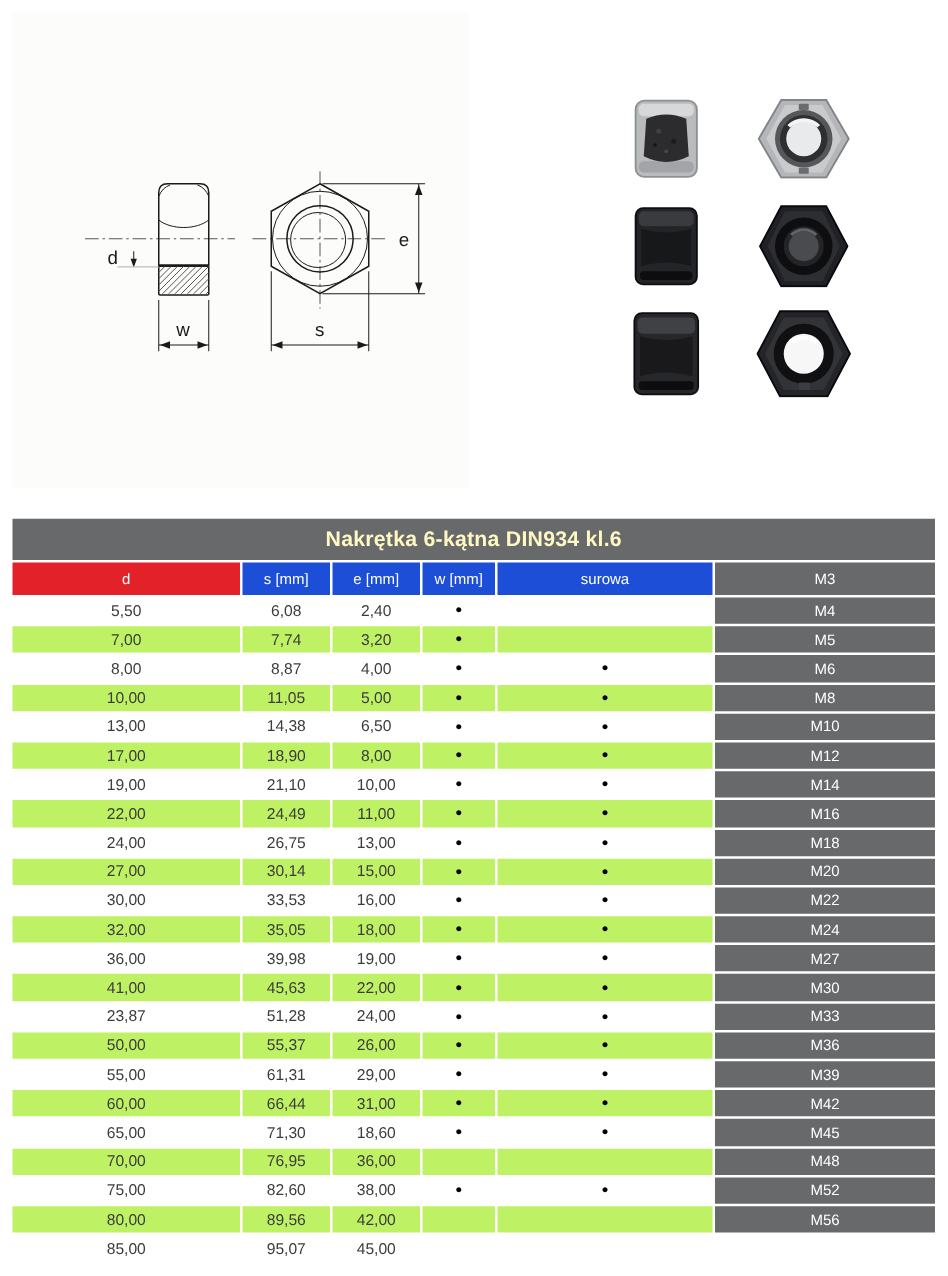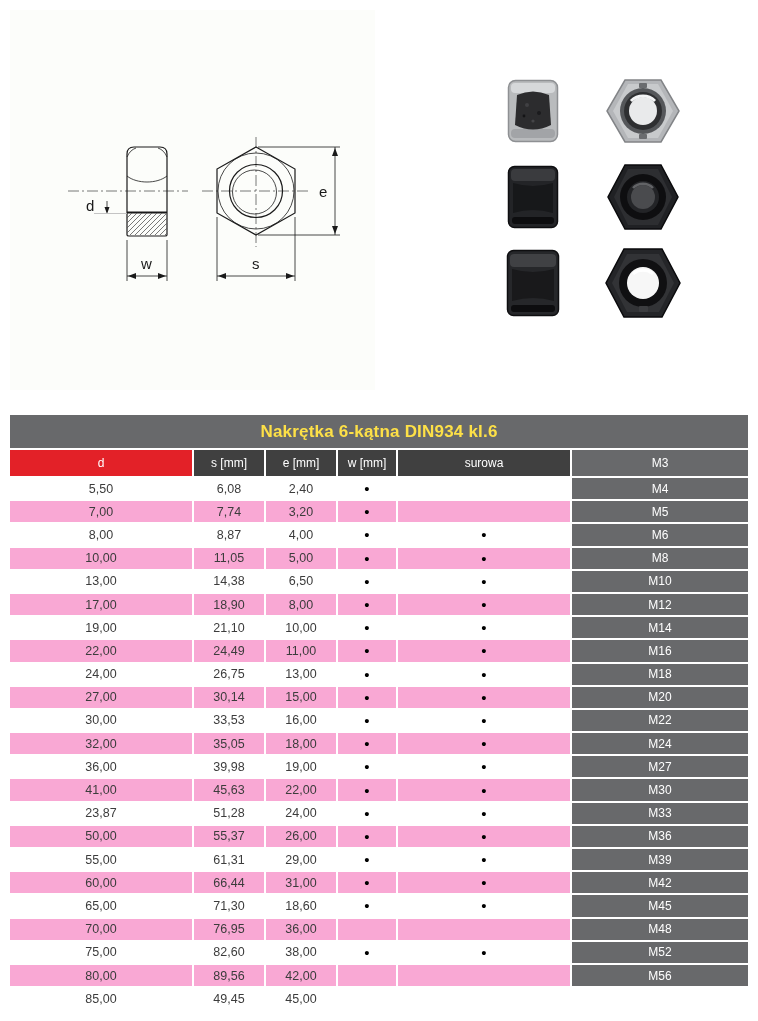--- a/index.html
+++ b/index.html
@@ -10,40 +10,40 @@
   .drawing-panel{position:absolute;left:10px;top:10px;width:365px;height:380px;background:#fcfdfa;}
   .photos-grid{
     position:absolute;left:478px;top:68px;width:220px;height:258px;
     display:grid;grid-template-columns:110px 110px;grid-template-rows:86px 86px 86px;
     place-items:center;
   }
 
   
   .table-section{position:absolute;left:10px;top:415px;width:738px;}
   .table-title{
-    height:33px;line-height:33px;background:#68696b;color:#fde047;
+    height:33px;line-height:33px;background:#68696b;color:#fef9c3;
     text-align:center;font-size:17px;font-weight:700;margin-bottom:2px;
     letter-spacing:.2px;
   }
   .spec-grid{
     display:grid;
     grid-template-columns:182px 70px 70px 58px 172px 1fr;
     grid-template-rows:26px;
     grid-auto-rows:21.2px;
     gap:2px;
     background:#fff;
   }
   .hcell{display:flex;align-items:center;justify-content:center;
-    background:#404040;color:#fff;font-size:12px;}
+    background:#1d4ed8;color:#fff;font-size:12px;}
   .hcell.red{background:#e32128;}
   .row{display:contents;}
   .cell{display:flex;align-items:center;justify-content:center;
     background:#fff;color:#3c3c3c;font-size:12.5px;}
   .cell-d{background:#68696b;color:#ffffff;font-size:12px;}
-  .row.alt .cell:not(.cell-d){background:#f9a8d4;}
+  .row.alt .cell:not(.cell-d){background:#bef264;}
   .cell-dot{font-size:15px;color:#000;}
 
   
   .ln{stroke:#1a1a1a;stroke-width:1.2;fill:none;}
   .thin{stroke:#1a1a1a;stroke-width:0.8;fill:none;}
   .cl{stroke:#555;stroke-width:0.8;fill:none;stroke-dasharray:11 3 2 3;}
   .dimtxt{font-size:15px;fill:#1a1a1a;}
 </style>
 </head>
 <body>
@@ -359,21 +359,21 @@
       <div class="cell cell-d">M52</div>
       <div class="cell">80,00</div>
       <div class="cell">89,56</div>
       <div class="cell">42,00</div>
       <div class="cell cell-dot"></div>
       <div class="cell cell-dot"></div>
     </div>
         <div class="row">
       <div class="cell cell-d">M56</div>
       <div class="cell">85,00</div>
-      <div class="cell">49,45</div>
+      <div class="cell">95,07</div>
       <div class="cell">45,00</div>
       <div class="cell cell-dot"></div>
       <div class="cell cell-dot"></div>
     </div>
       </div>
   </div>
 
 </div>
 
 </body></html>

